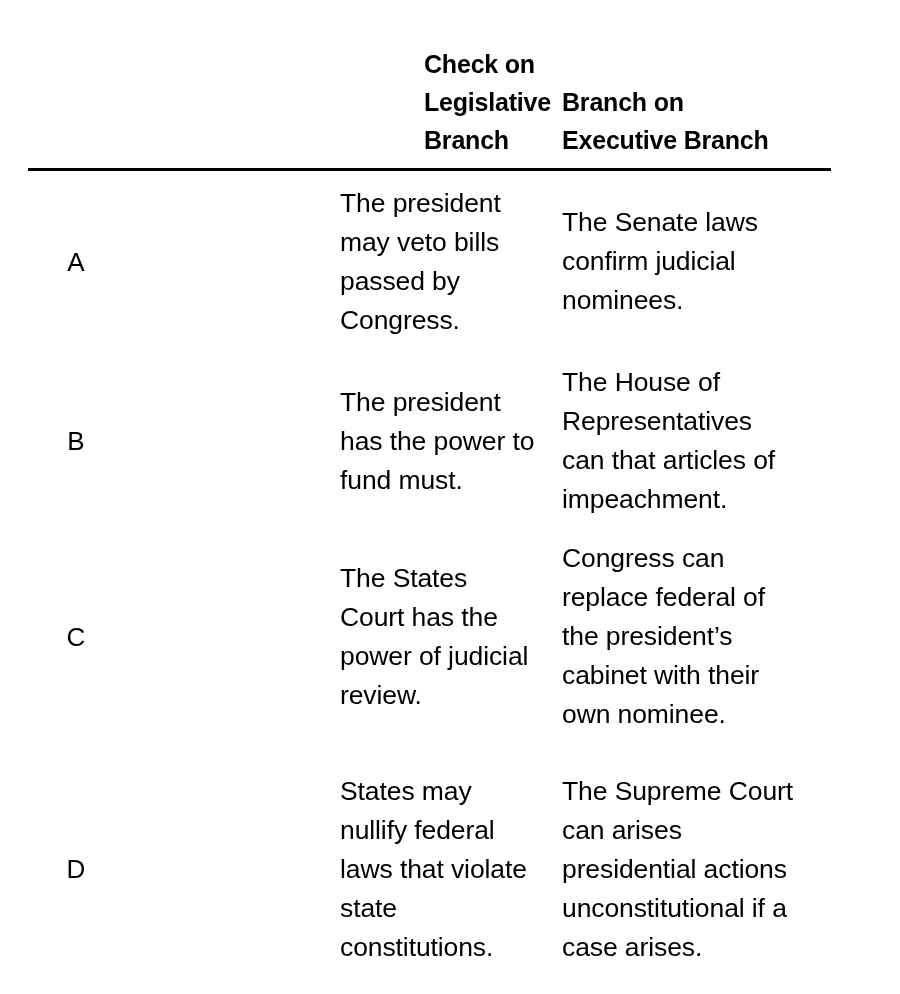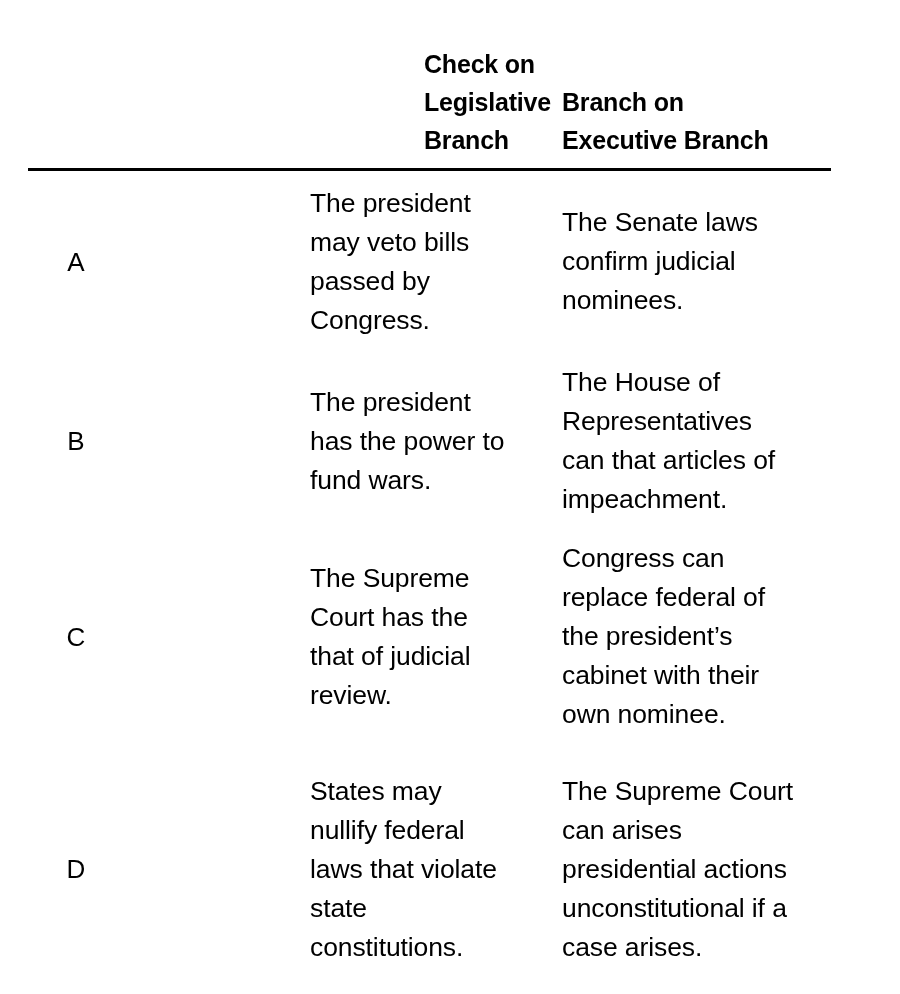--- a/index.html
+++ b/index.html
@@ -79,21 +79,21 @@
   td.row-label {
     text-align: center;
     font-size: 26px;
     line-height: 32px;
     padding-right: 102px;
   }
 
   td.cell-first .cell-text {
     display: block;
     width: 196px;
-    margin-left: 84px;
+    margin-left: 114px;
     font-size: 26.5px;
     line-height: 39px;
     letter-spacing: -0.1px;
   }
 
   td.cell-second .cell-text {
     display: block;
     width: 232px;
     margin-left: 24px;
     font-size: 26.5px;
@@ -140,31 +140,31 @@
           <span class="cell-text">The president may veto bills passed by Congress.</span>
         </td>
         <td class="cell-second">
           <span class="cell-text">The Senate laws confirm judicial nominees.</span>
         </td>
       </tr>
 
       <tr class="data-row-b">
         <td class="row-label">B</td>
         <td class="cell-first">
-          <span class="cell-text">The president has the power to fund wars.</span>
+          <span class="cell-text">The president has the power to fund must.</span>
         </td>
         <td class="cell-second">
           <span class="cell-text">The House of Representatives can that articles of impeachment.</span>
         </td>
       </tr>
 
       <tr class="data-row-c">
         <td class="row-label">C</td>
         <td class="cell-first">
-          <span class="cell-text">The Supreme Court has the that of judicial review.</span>
+          <span class="cell-text">The States Court has the power of judicial review.</span>
         </td>
         <td class="cell-second">
           <span class="cell-text">Congress can replace federal of the president’s cabinet with their own nominee.</span>
         </td>
       </tr>
 
       <tr class="data-row-d">
         <td class="row-label">D</td>
         <td class="cell-first">
           <span class="cell-text">States may nullify federal laws that violate state constitutions.</span>

